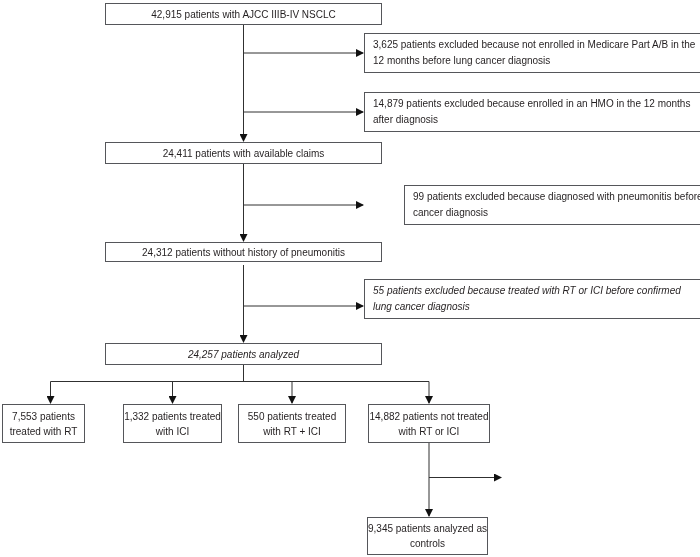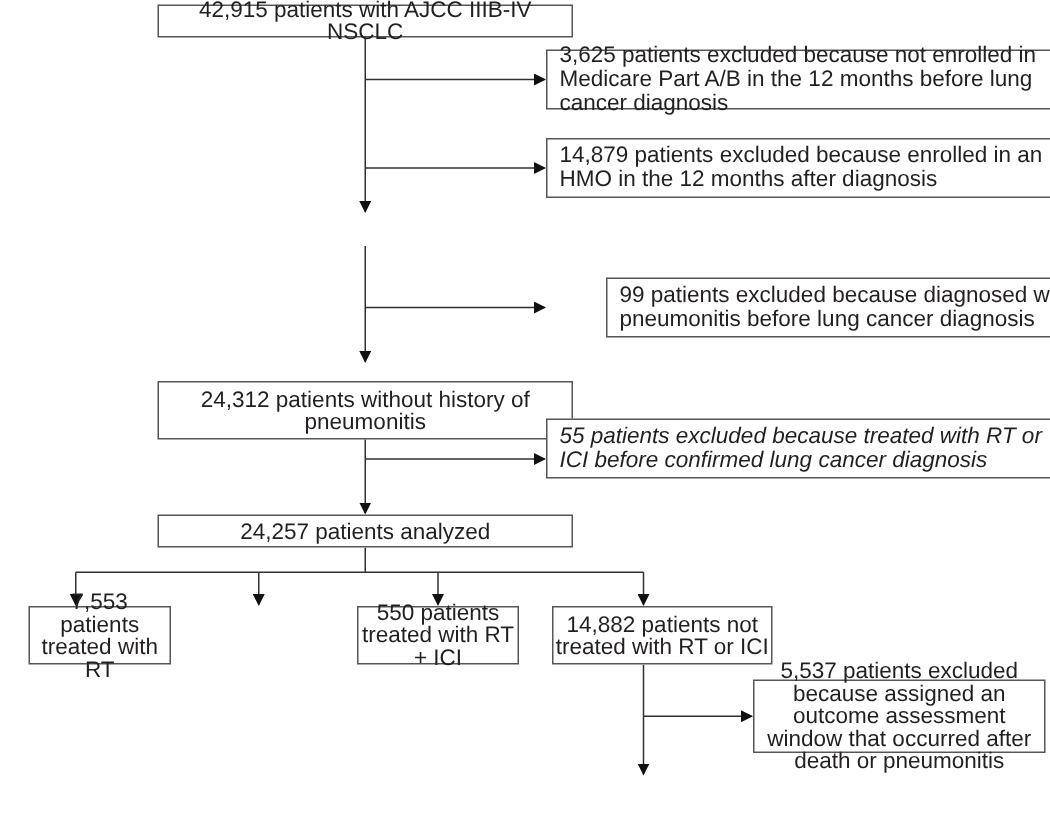--- a/index.html
+++ b/index.html
@@ -22,53 +22,53 @@
     top: 0;
     width: 700px;
     height: 557px;
     z-index: 1;
   }
   .box {
     position: absolute;
     box-sizing: border-box;
     background: #ffffff;
     border: 1px solid #55565a;
-    font-size: 15px;
+    font-size: 10px;
     line-height: 15px;
     color: #231f20;
     display: flex;
     align-items: center;
     justify-content: center;
     z-index: 2;
   }
   .box.center-text { text-align: center; }
   .box.left-text {
     justify-content: flex-start;
     text-align: left;
     padding: 0 8px;
     line-height: 16px;
   }
   
   .main-box { left: 105px; width: 277px; height: 22px; }
   #box-total          { top: 3px; }
   #box-claims         { top: 142px; }
-  #box-no-pneumonitis { top: 242px; height: 39px; margin-top: 12px; }
-  #box-analyzed       { top: 343px; }
+  #box-no-pneumonitis { top: 242px; height: 20px; }
+  #box-analyzed       { top: 343px; font-style: italic; }
   
   .excl-box { left: 364px; width: 344px; height: 40px; }
   #box-excl-medicare    { top: 33px; }
   #box-excl-hmo         { top: 92px; }
   #box-excl-pneumonitis { top: 185px; margin-left: 40px; }
   #box-excl-prior       { top: 279px; font-style: italic; }
   
   .group-box { top: 404px; height: 39px; line-height: 15px; }
-  #box-rt     { left: 19px;   width: 95px; }
+  #box-rt     { left: 2px;   width: 83px; }
   #box-ici    { left: 123px; width: 99px; }
   #box-rt-ici { left: 238px; width: 108px; }
-  #box-no-tx  { left: 368px; width: 147px; }
+  #box-no-tx  { left: 368px; width: 122px; }
   
   #box-excl-window {
     left: 502px; top: 453px; width: 195px; height: 49px;
     text-align: center; padding: 0 3px; line-height: 15px;
   }
   #box-controls {
     left: 367px; top: 517px; width: 121px; height: 38px;
     text-align: center; line-height: 15px;
   }
   .line {
@@ -109,20 +109,23 @@
   </div>
 
   <div id="box-excl-medicare" class="box excl-box left-text">
     <span>3,625 patients excluded because not enrolled in Medicare Part A/B in the 12 months before lung cancer diagnosis</span>
   </div>
 
   <div id="box-excl-hmo" class="box excl-box left-text">
     <span>14,879 patients excluded because enrolled in an HMO in the 12 months after diagnosis</span>
   </div>
 
+  <div id="box-claims" class="box main-box center-text">
+    <span>24,411 patients with available claims</span>
+  </div>
 
   <div id="box-excl-pneumonitis" class="box excl-box left-text">
     <span>99 patients excluded because diagnosed with pneumonitis before lung cancer diagnosis</span>
   </div>
 
   <div id="box-no-pneumonitis" class="box main-box center-text">
     <span>24,312 patients without history of pneumonitis</span>
   </div>
 
   <div id="box-excl-prior" class="box excl-box left-text">
@@ -130,27 +133,30 @@
   </div>
 
   <div id="box-analyzed" class="box main-box center-text">
     <span>24,257 patients analyzed</span>
   </div>
 
   <div id="box-rt" class="box group-box center-text">
     <span>7,553 patients treated with RT</span>
   </div>
 
+  <div id="box-ici" class="box group-box center-text">
+    <span>1,332 patients treated with ICI</span>
+  </div>
 
   <div id="box-rt-ici" class="box group-box center-text">
     <span>550 patients treated with RT + ICI</span>
   </div>
 
   <div id="box-no-tx" class="box group-box center-text">
     <span>14,882 patients not treated with RT or ICI</span>
   </div>
 
-  <div id="box-excl-window" class="box center-text">
-    <span>5,537 patients excluded because assigned an outcome assessment window that occurred after death or pneumonitis</span>
+
+  <div id="box-controls" class="box center-text">
+    <span>9,345 patients analyzed as controls</span>
   </div>
-
 
 </div>
 
 </body></html>

